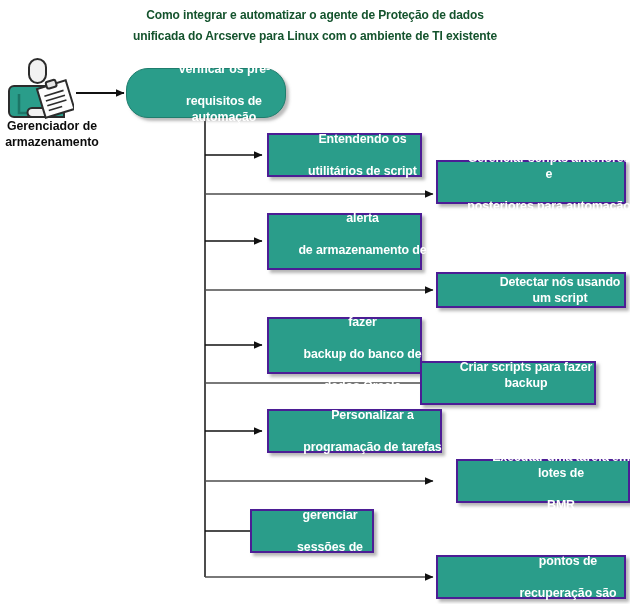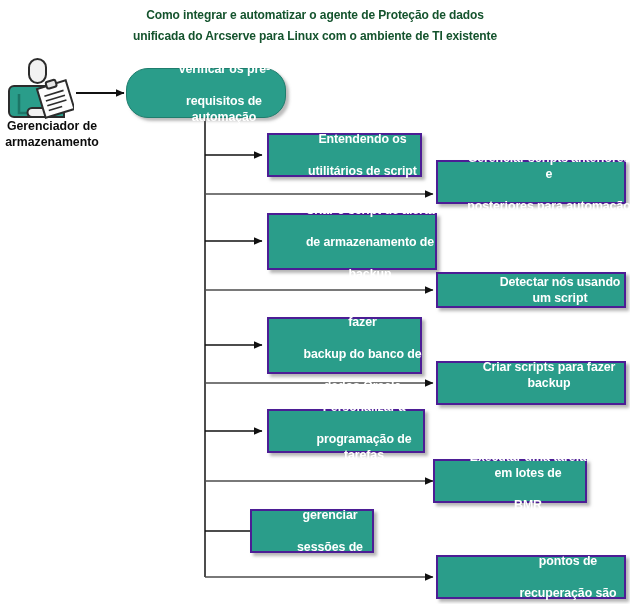--- a/index.html
+++ b/index.html
@@ -149,37 +149,37 @@
     </span>
   </div>
 
   <div class="node" style="left:267px; top:133px; width:155px; height:44px;">
     <span>
       <span>Entendendo os</span><br>
       <span>utilitários de script</span>
     </span>
   </div>
 
-  <div class="node" style="left:267px; top:213px; width:170px; height:57px;">
+  <div class="node" style="left:267px; top:213px; width:155px; height:57px;">
     <span>
       <span>Criar o script de alerta</span><br>
       <span>de armazenamento de</span><br>
       <span>backup</span>
     </span>
   </div>
 
   <div class="node" style="left:267px; top:317px; width:155px; height:57px;">
     <span>
       <span>Criar scripts para fazer</span><br>
       <span>backup do banco de</span><br>
       <span>dados Oracle</span>
     </span>
   </div>
 
-  <div class="node" style="left:267px; top:409px; width:158px; height:44px;">
+  <div class="node" style="left:267px; top:409px; width:175px; height:44px;">
     <span>
       <span>Personalizar a</span><br>
       <span>programação de tarefas</span>
     </span>
   </div>
 
   <div class="node" style="left:250px; top:509px; width:124px; height:44px;">
     <span>
       <span>Replicar e gerenciar</span><br>
       <span>sessões de backup</span>
@@ -192,27 +192,27 @@
       <span>posteriores para automação</span>
     </span>
   </div>
 
   <div class="node" style="left:436px; top:272px; width:190px; height:36px;padding-left:27px;">
     <span>
       <span>Detectar nós usando um script</span>
     </span>
   </div>
 
-  <div class="node" style="left:436px; top:361px; width:190px; height:44px;text-align:center;">
+  <div class="node" style="left:420px; top:361px; width:176px; height:44px;text-align:center;">
     <span>
       <span>Criar scripts para fazer backup</span><br>
     </span>
   </div>
 
-  <div class="node" style="left:433px; top:459px; width:154px; height:44px;">
+  <div class="node" style="left:456px; top:459px; width:174px; height:44px;">
     <span>
       <span>Executar uma tarefa em lotes de</span><br>
       <span>BMR</span>
     </span>
   </div>
 
   <div class="node" style="left:436px; top:555px; width:190px; height:44px;padding-left:43px;">
     <span>
       <span>Verificar se os pontos de</span><br>
       <span>recuperação são utilitários</span>

